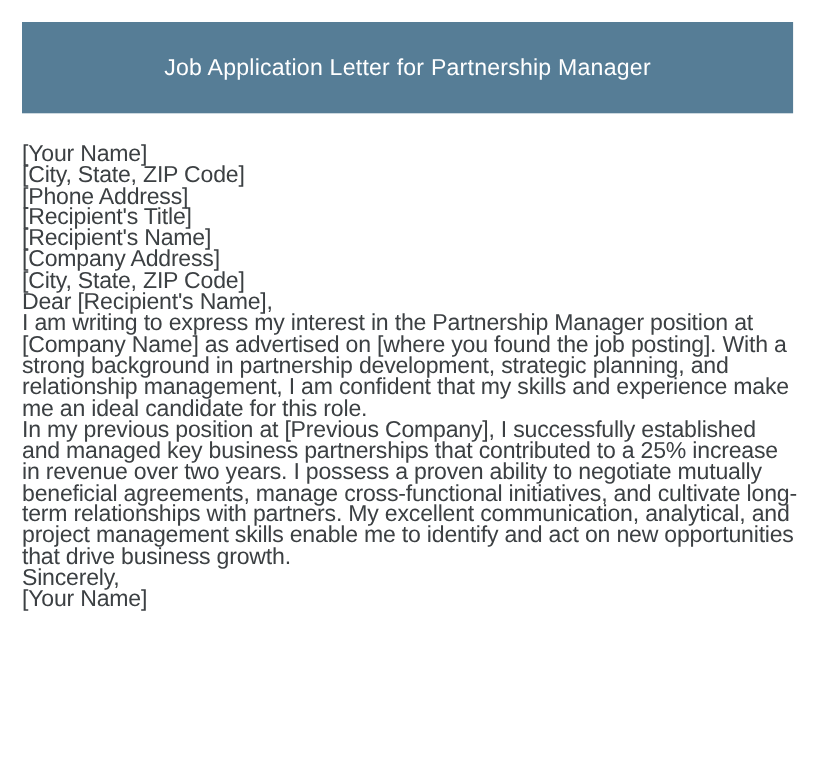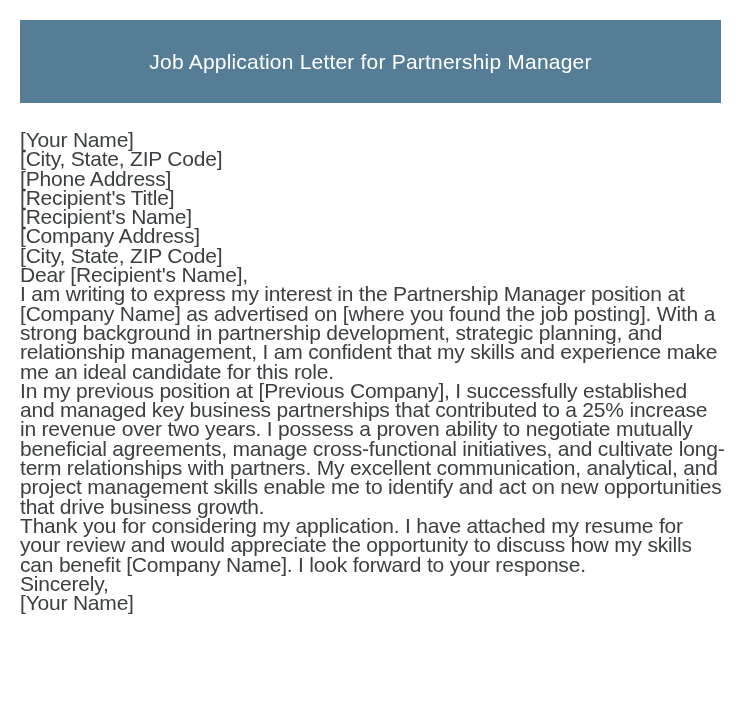--- a/index.html
+++ b/index.html
@@ -70,20 +70,19 @@
       <div class="line">[Recipient's Title]</div>
       <div class="line">[Recipient's Name]</div>
       <div class="line">[Company Address]</div>
       <div class="line">[City, State, ZIP Code]</div>
     </div>
 
     <div class="line">Dear [Recipient's Name],</div>
 
     <p class="para">I am writing to express my interest in the Partnership Manager position at [Company Name] as advertised on [where you found the job posting]. With a strong background in partnership development, strategic planning, and relationship management, I am confident that my skills and experience make me an ideal candidate for this role.</p>
     <p class="para">In my previous position at [Previous Company], I successfully established and managed key business partnerships that contributed to a 25% increase in revenue over two years. I possess a proven ability to negotiate mutually beneficial agreements, manage cross-functional initiatives, and cultivate long-term relationships with partners. My excellent communication, analytical, and project management skills enable me to identify and act on new opportunities that drive business growth.</p>
-    <p class="para">Thank you for considering my application. I have attached my resume for your review and would appreciate the opportunity to discuss how my skills can benefit [Company Name]. I look forward to your response.</p>
 
     <div class="line">Sincerely,</div>
     <div class="line">[Your Name]</div>
 
   </div>
 
 </div>
 
 </body></html>

